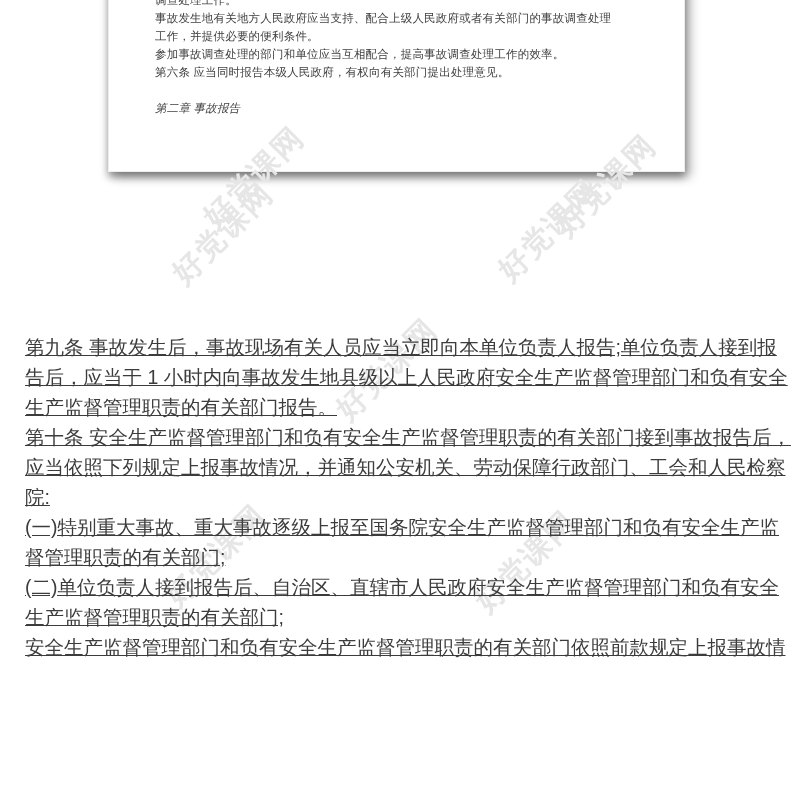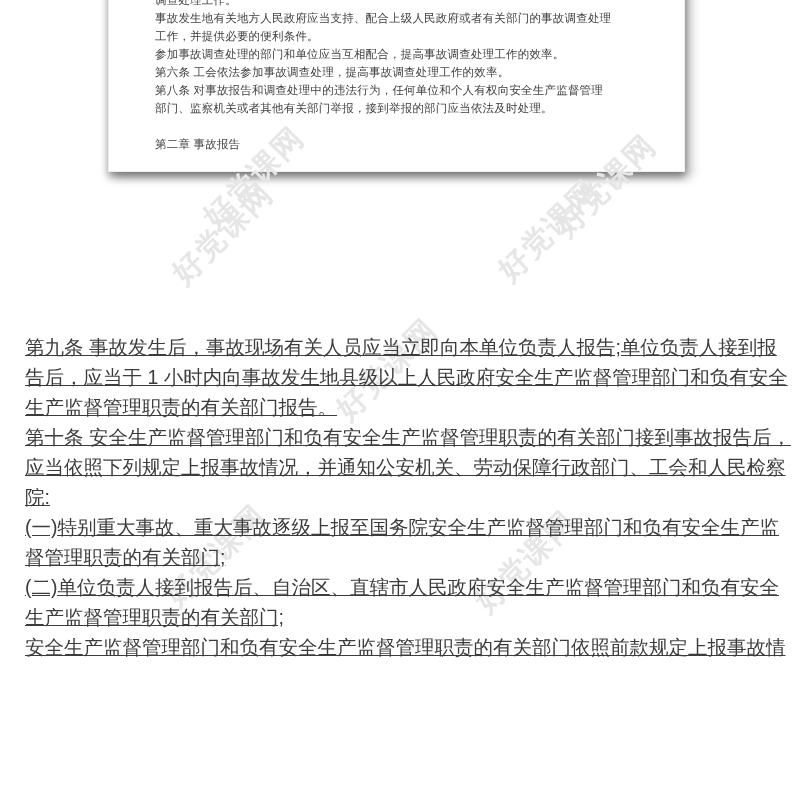--- a/index.html
+++ b/index.html
@@ -29,21 +29,21 @@
   .doc-text {
     position: absolute;
     left: 46px; top: 30px;
     width: 458px;
     font-size: 11.5px;
     line-height: 18px;
     color: #3f3f3f;
     letter-spacing: 0.2px;
   }
   .doc-text p { margin: 0; }
-  .doc-heading { margin-top: 18px !important; }
+  .doc-heading { margin-top: 18px !important; font-style: italic; }
   
   .watermark-layer {
     position: absolute; left: 0; top: 0; width: 800px; height: 800px;
     z-index: 2; pointer-events: none;
   }
   .watermark {
     position: absolute;
     font-size: 30px;
     letter-spacing: 2px;
     transform: rotate(-45deg);
@@ -66,22 +66,21 @@
 <body>
 
 <div class="stage">
 
   <div class="doc-page">
     <div class="doc-text" style="color: rgb(63, 63, 63);">
       <div>
           <p class="doc-line">调查处理工作。</p>
           <p class="doc-line">事故发生地有关地方人民政府应当支持、配合上级人民政府或者有关部门的事故调查处理工作，并提供必要的便利条件。</p>
           <p class="doc-line">参加事故调查处理的部门和单位应当互相配合，提高事故调查处理工作的效率。</p>
-          <p class="doc-line">第六条 工会依法参加事故调查处理，提高事故调查处理工作的效率。</p>
-          <p class="doc-line">第八条 对事故报告和调查处理中的违法行为，任何单位和个人有权向安全生产监督管理部门、监察机关或者其他有关部门举报，接到举报的部门应当依法及时处理。</p>
+          <p class="doc-line">第六条 应当同时报告本级人民政府，有权向有关部门提出处理意见。</p>
         </div>
       <p class="doc-heading">第二章 事故报告</p>
     </div>
   </div>
 
   <div class="watermark-layer">
       <div class="watermark" style="left: 159px; top: 213px; color: rgb(230, 230, 230);">好党课网</div>
       <div class="watermark" style="left: 485px; top: 210px; color: rgb(230, 230, 230);">好党课网</div>
       <div class="watermark" style="left: 190px; top: 157px; color: rgb(230, 230, 230);">好党课网</div>
       <div class="watermark" style="left: 542px; top: 165px; color: rgb(230, 230, 230);">好党课网</div>

